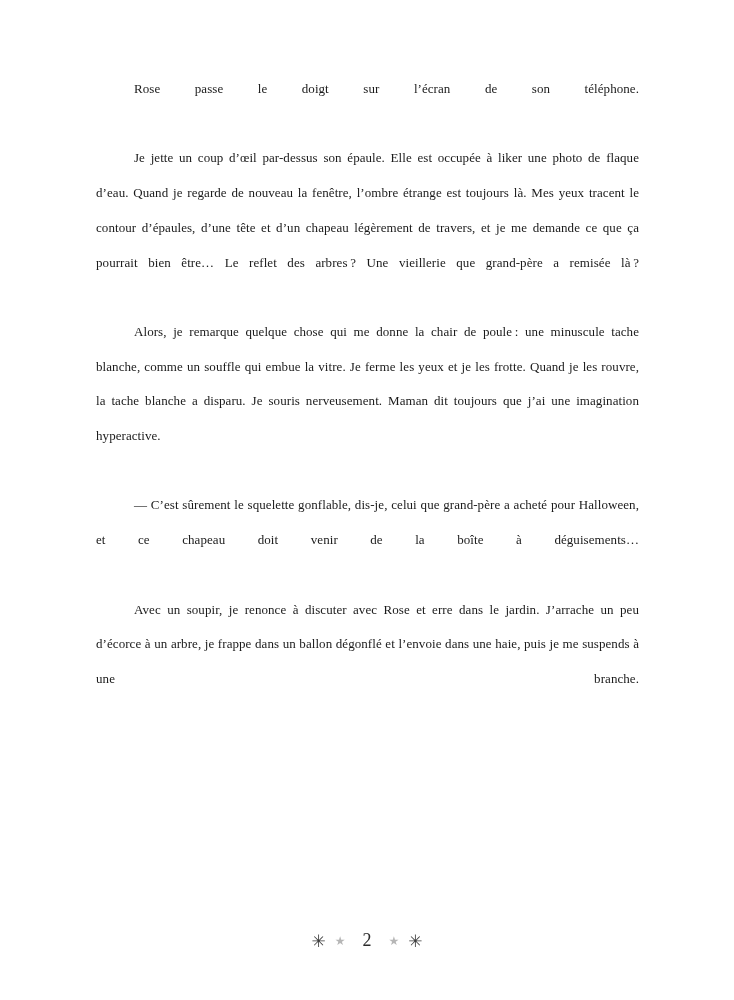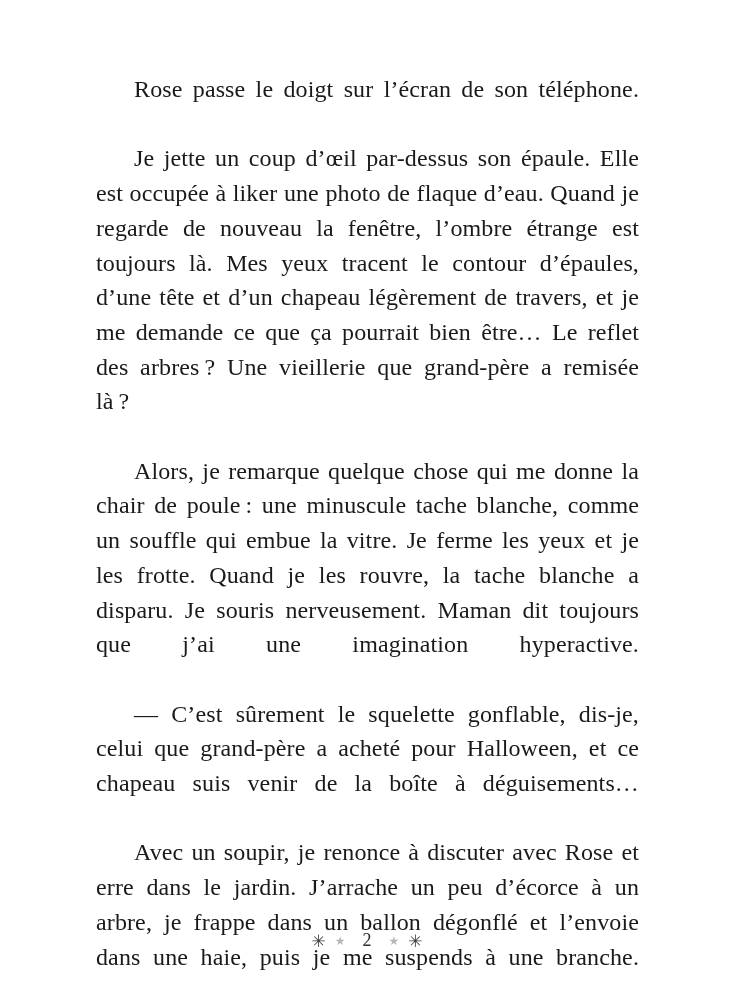--- a/index.html
+++ b/index.html
@@ -31,21 +31,21 @@
     position: absolute;
     left: 96px;
     top: 72px;
     width: 543px;
   }
 
   .para {
     margin: 0;
     text-align: justify;
     text-justify: inter-word;
-    font-size: 24px;
+    font-size: 13px;
     line-height: 34.7px;
     letter-spacing: 0.005em;
     text-indent: 38px;
     word-spacing: 0.01em;
     hyphens: manual;
   }
 
   
   .para.dialogue {
     text-indent: 38px;
@@ -107,21 +107,21 @@
 
   <div class="text-block">
 
     <p class="para">Rose passe le doigt sur l’écran de son téléphone.</p>
 
 
     <p class="para">Je jette un coup d’œil par-dessus son épaule. Elle est occupée à liker une photo de flaque d’eau. Quand je regarde de nouveau la fenêtre, l’ombre étrange est toujours là. Mes yeux tracent le contour d’épaules, d’une tête et d’un chapeau légèrement de travers, et je me demande ce que ça pourrait bien être… Le reflet des arbres ? Une vieillerie que grand-père a remisée là ?</p>
 
     <p class="para">Alors, je remarque quelque chose qui me donne la chair de poule : une minuscule tache blanche, comme un souffle qui embue la vitre. Je ferme les yeux et je les frotte. Quand je les rouvre, la tache blanche a disparu. Je souris nerveusement. Maman dit toujours que j’ai une imagination hyperactive.</p>
 
-    <p class="para dialogue">— C’est sûrement le squelette gonflable, dis-je, celui que grand-père a acheté pour Halloween, et ce chapeau suis venir de la boîte à déguisements…</p>
+    <p class="para dialogue">— C’est sûrement le squelette gonflable, dis-je, celui que grand-père a acheté pour Halloween, et ce chapeau doit venir de la boîte à déguisements…</p>
 
 
     <p class="para">
       <span>Avec un soupir, je renonce à discuter avec Rose et erre dans le jardin. J’arrache un peu d’écorce à un arbre, je frappe dans un ballon dégonflé et l’envoie dans une haie, puis je me suspends à une branche. </span>
     </p>
 
   </div>
 
   <div class="footer">
     <span class="orn orn-big">✳</span>

